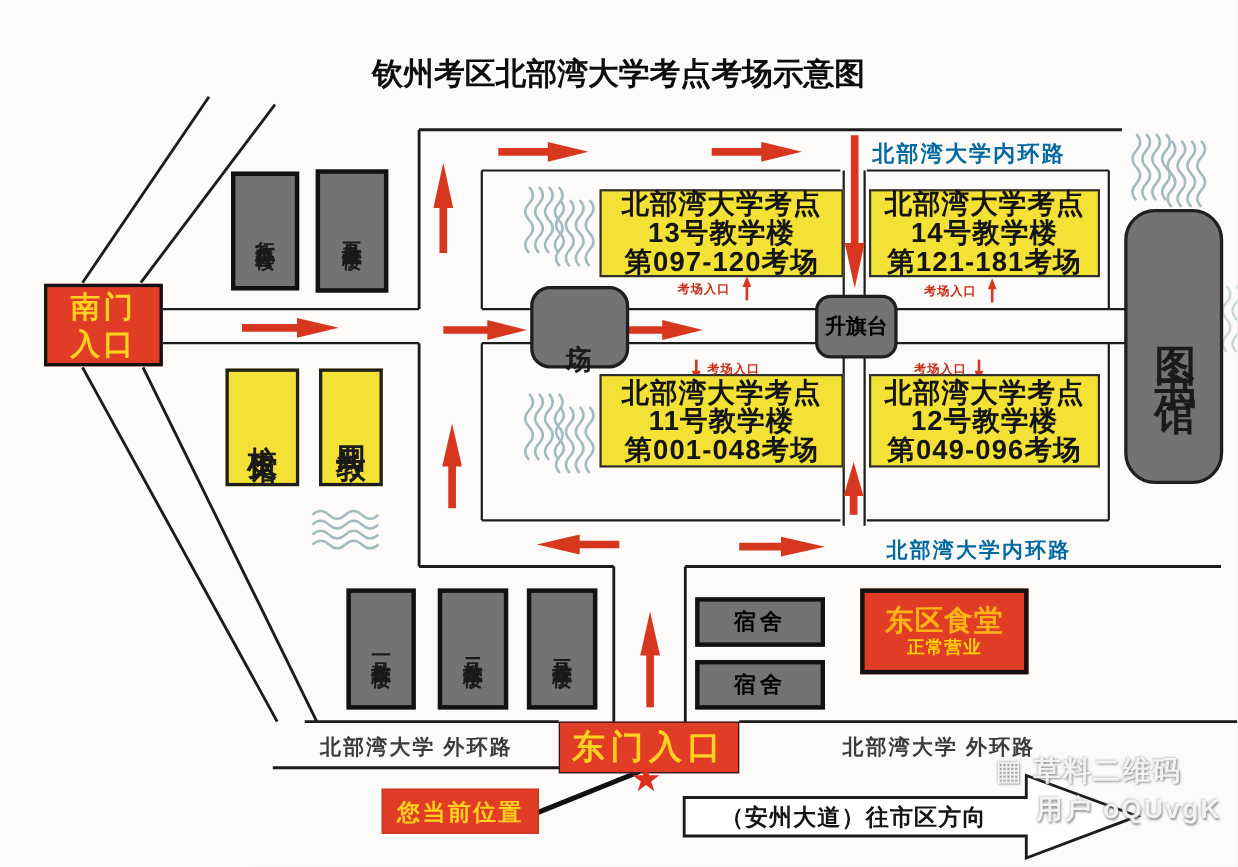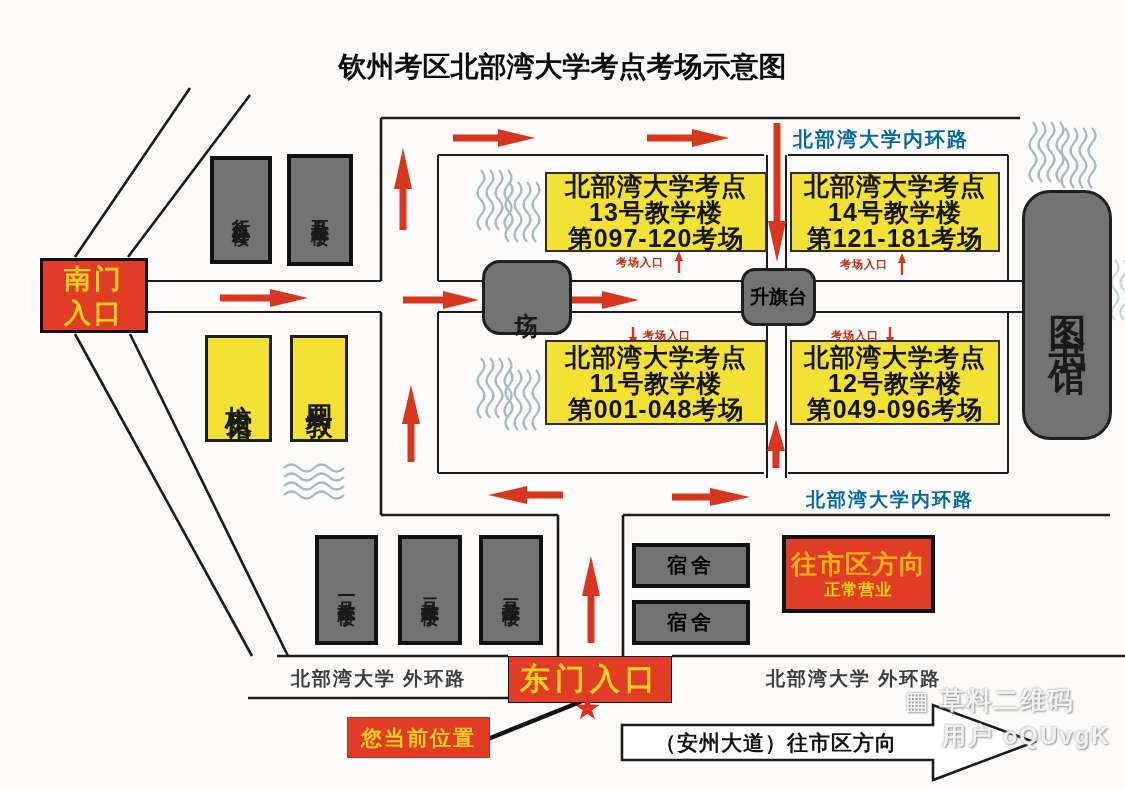--- a/index.html
+++ b/index.html
@@ -186,21 +186,21 @@
   </div>
 
   <div class="box thick" style="left:632px;top:543px;width:118px;height:45px;font-weight:bold;font-size:20px;letter-spacing:4px;">
     <span>宿舍</span>
   </div>
   <div class="box thick" style="left:632px;top:600px;width:118px;height:45px;font-weight:bold;font-size:20px;letter-spacing:4px;">
     <span>宿舍</span>
   </div>
 
   <div class="box redbox" style="left:782px;top:535px;width:153px;height:78px;border:4px solid #121212;flex-direction:column;line-height:1.25;">
-    <div style="font-size:26px;color:#ffb415;letter-spacing:1px;">往市区方向</div>
+    <div style="font-size:26px;color:#ffb415;letter-spacing:1px;">东区食堂</div>
     <div style="font-size:16px;color:#ffd20a;letter-spacing:1px;">正常营业</div>
   </div>
 
   <div class="box redbox" style="left:40px;top:258px;width:108px;height:75px;border:3px solid #121212;">
     <span style="font-size:27px;line-height:34px;letter-spacing:3px;width:64px;word-break:break-all;display:block;">南门入口</span>
   </div>
   <div class="box redbox" style="left:508px;top:656px;width:164px;height:47px;border:1px solid #0f172a;font-size:30px;letter-spacing:5px;">
     <span>东门入口</span>
   </div>
   <div class="box redbox" style="left:347px;top:717px;width:143px;height:41px;border:1px solid #c2301b;font-size:21px;letter-spacing:2px;">

